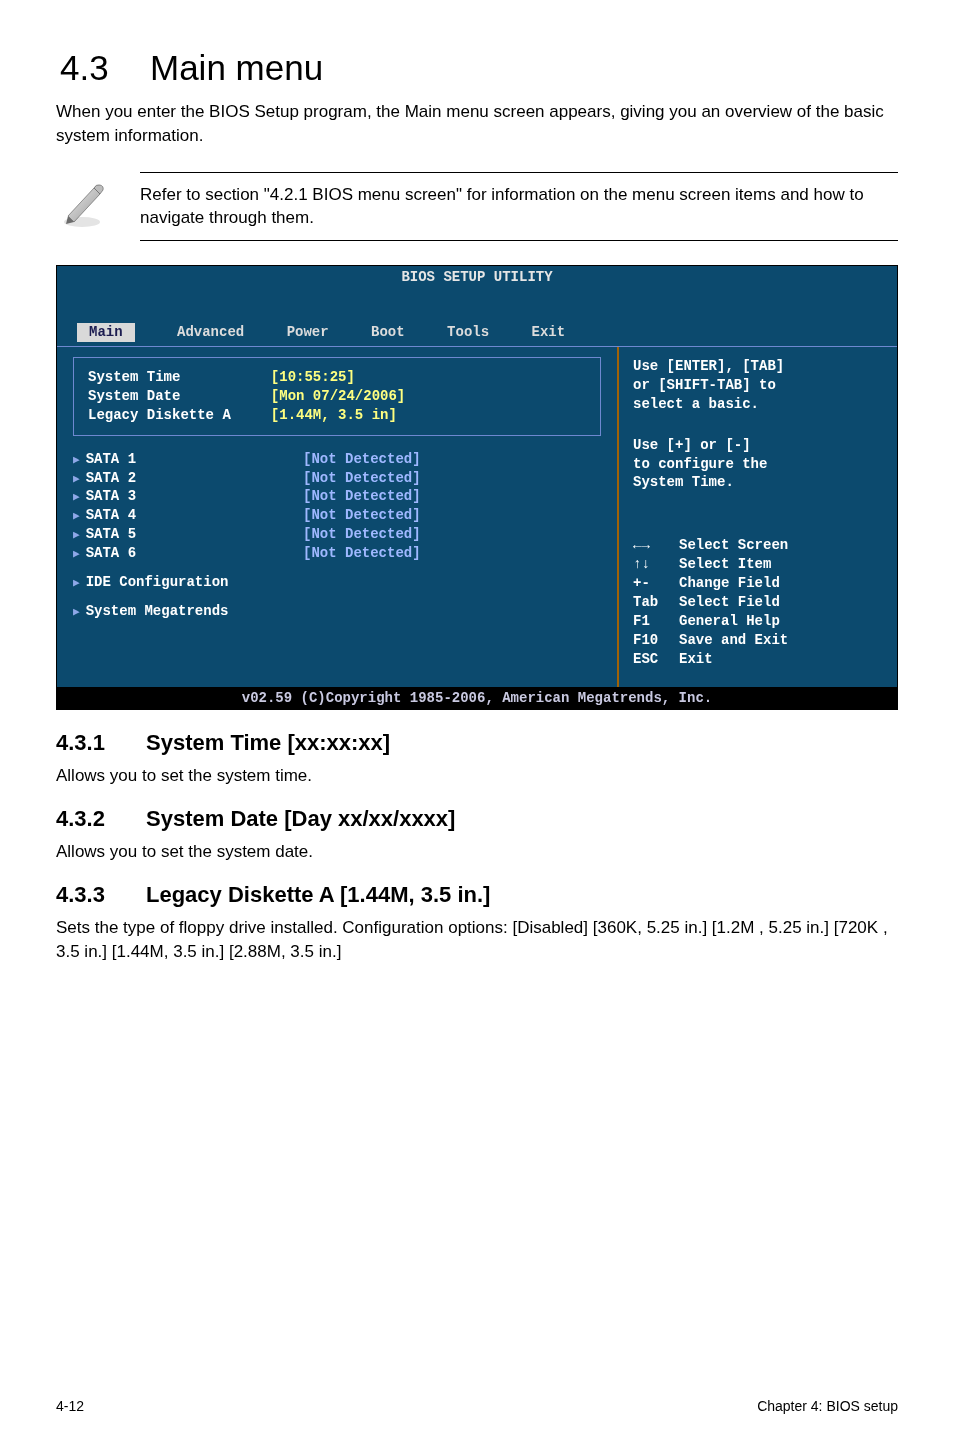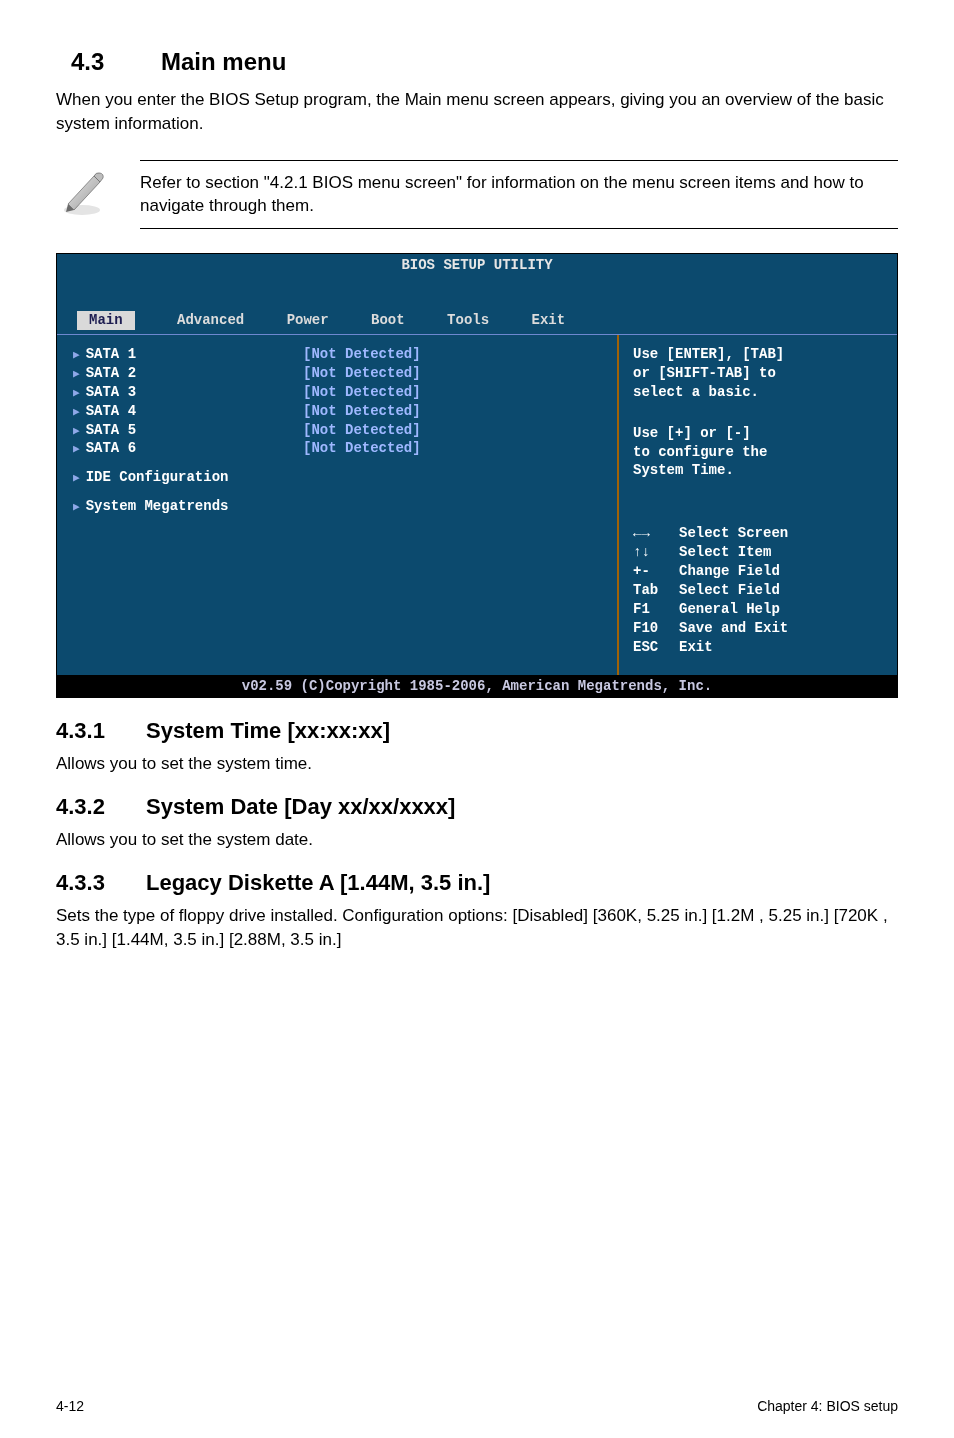--- a/index.html
+++ b/index.html
@@ -5,23 +5,23 @@
   body {
     font-family: Arial, Helvetica, sans-serif;
     margin: 0;
     padding: 48px 56px;
     color: #000;
     background: #fff;
     width: 954px;
     box-sizing: border-box;
   }
   .section-num-title {
-    font-size: 24px;
-    font-weight: bold;
-    margin: 0 0 12px 15px;
+    font-size: 35px;
+    font-weight: normal;
+    margin: 0 0 12px 4px;
   }
   .section-num-title .num {
     display: inline-block;
     width: 90px;
   }
   p.body {
     font-size: 17px;
     margin: 0 0 24px 0;
     line-height: 1.4;
   }
@@ -173,20 +173,32 @@
   <div class="bios-menubar">
     <span class="sel">Main</span>
     <span>Advanced</span>
     <span>Power</span>
     <span>Boot</span>
     <span>Tools</span>
     <span>Exit</span>
   </div>
   <div class="bios-body">
     <div class="bios-left">
+      <div class="bios-left-inner">
+        <div class="bios-col">
+          <span>System Time</span>
+          <span>System Date</span>
+          <span>Legacy Diskette A</span>
+        </div>
+        <div class="bios-col vals">
+          <span>[10:55:25]</span>
+          <span>[Mon 07/24/2006]</span>
+          <span>[1.44M, 3.5 in]</span>
+        </div>
+      </div>
 
       <div class="sata-row">
           <span class="lbl tri">SATA 1</span>
           <span class="val">[Not Detected]</span>
         </div>
       <div class="sata-row">
           <span class="lbl tri">SATA 2</span>
           <span class="val">[Not Detected]</span>
         </div>
       <div class="sata-row">

